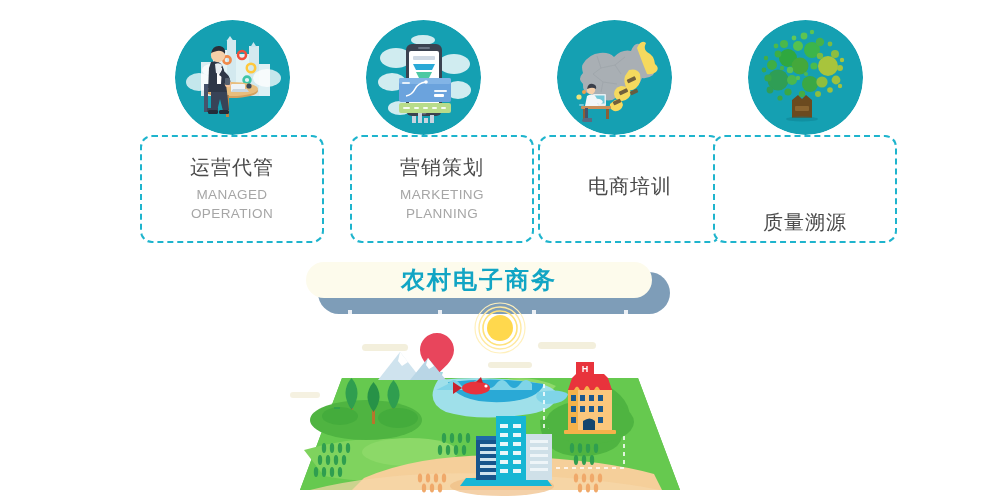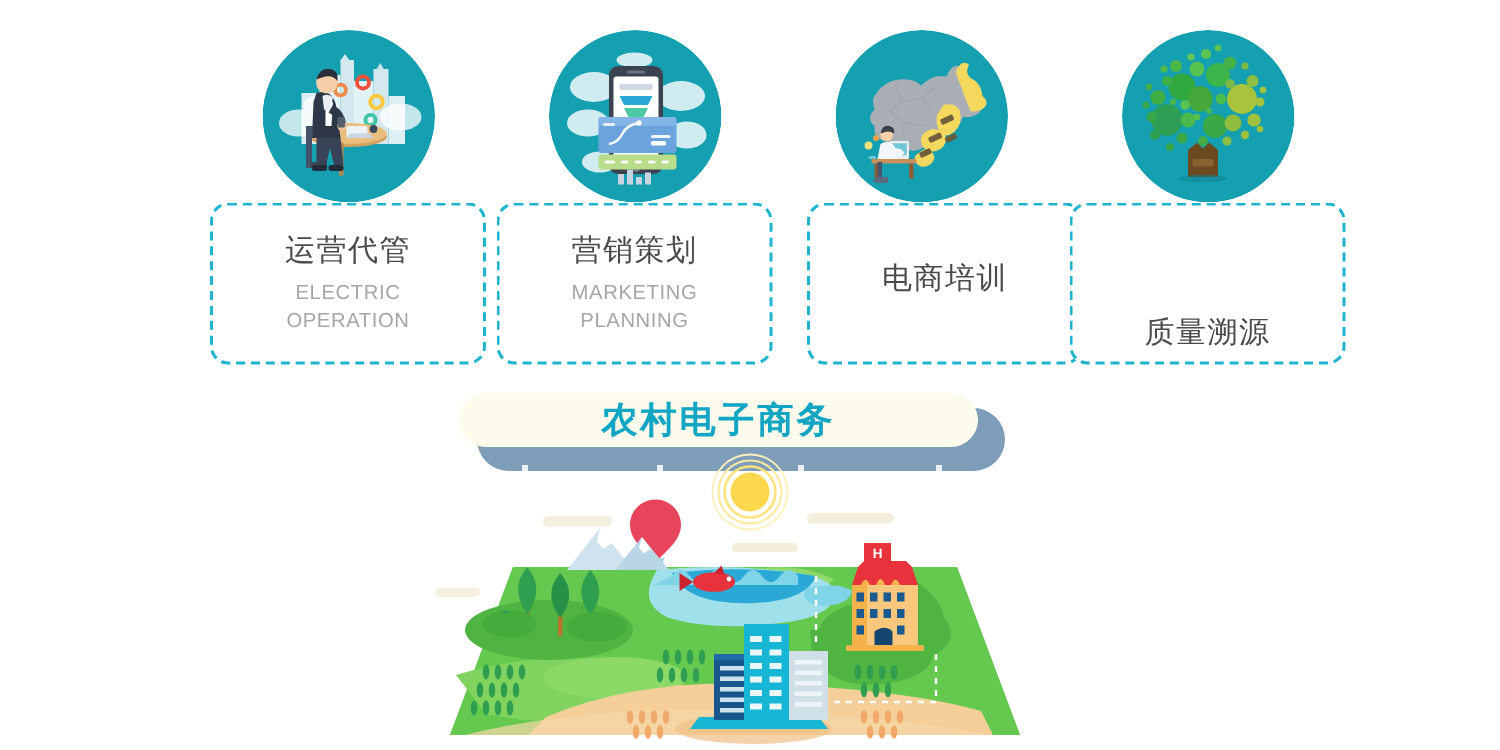--- a/index.html
+++ b/index.html
@@ -299,25 +299,25 @@
         <ellipse cx="54" cy="99" rx="16" ry="2.6" fill="#0d7f90" opacity=".5"></ellipse>
       </g>
     </svg>
   </div>
 </div>
 
 <div id="card-row">
 
   <div class="card" style="left:140px;">
     <div class="card-cn">运营代管</div>
-    <div class="card-en">ELECTRIC
+    <div class="card-en">MANAGED
 OPERATION</div>
   </div>
 
-  <div class="card" style="left:331px;">
+  <div class="card" style="left:350px;">
     <div class="card-cn">营销策划</div>
     <div class="card-en">MARKETING
 PLANNING</div>
   </div>
 
   <div class="card" style="left:538px;gap:46px;">
     <div class="card-cn">电商培训</div>
   </div>
 
   <div class="card" style="left:713px;justify-content:flex-end;">

